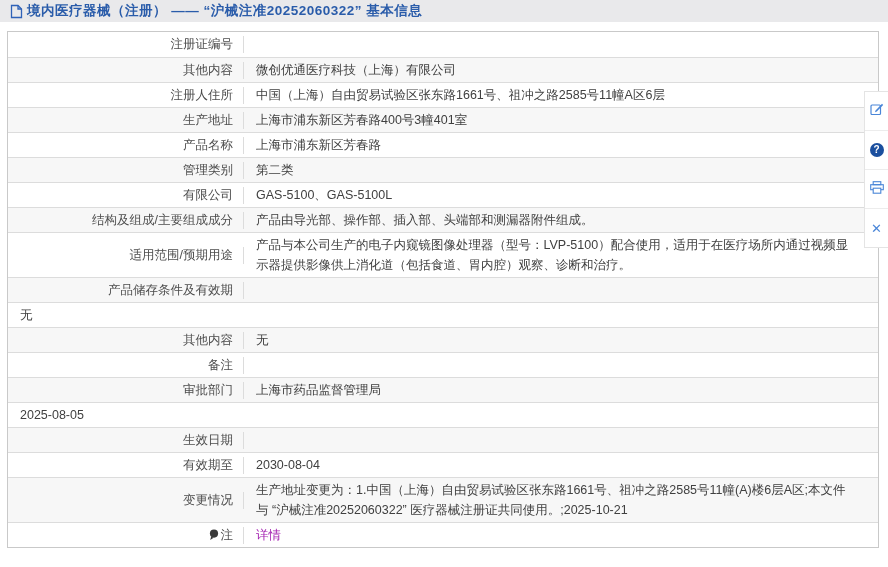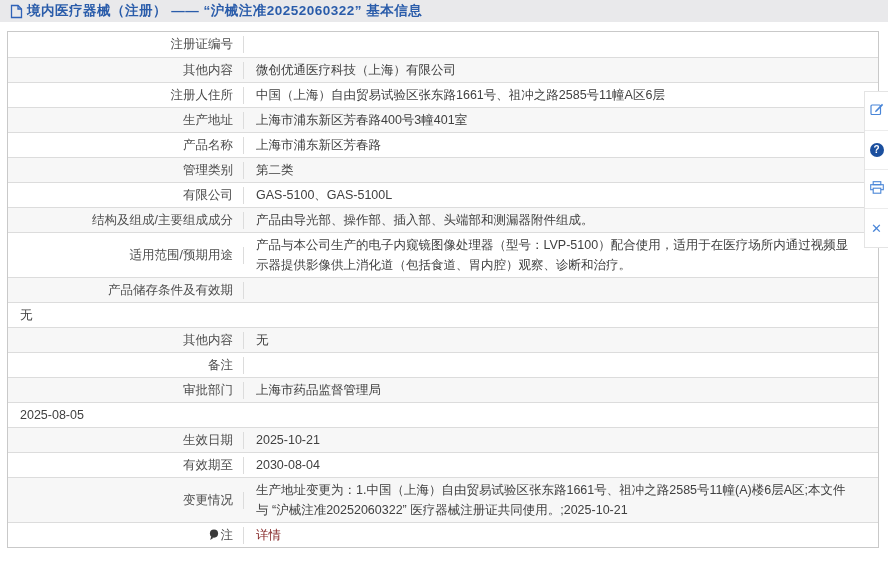--- a/index.html
+++ b/index.html
@@ -35,21 +35,21 @@
     flex:0 0 236px;width:236px;box-sizing:border-box;
     display:flex;align-items:center;justify-content:flex-end;
     padding-right:10px;border-right:1px solid #dcdcdc;
     color:#4d4d4d;font-size:12.5px;white-space:nowrap;
   }
   .cell-value{
     flex:1;display:flex;align-items:center;
     padding:2px 28px 2px 12px;box-sizing:border-box;
     color:#404040;font-size:12.5px;line-height:20px;
   }
-  .link{color:#7f1d1d;cursor:pointer;text-decoration:none;}
+  .link{color:#a21caf;cursor:pointer;text-decoration:none;}
   .note-ic{display:inline-flex;align-items:center;margin-right:2px;}
   
   .side-toolbar{
     position:absolute;top:91px;right:0;width:23px;
     background:#ffffff;border:1px solid #e4e4e4;border-right:none;
     display:flex;flex-direction:column;z-index:5;
   }
   .tool-cell{
     height:38px;display:flex;align-items:center;justify-content:center;
     border-bottom:1px solid #ececec;cursor:pointer;background:#fff;
@@ -156,21 +156,20 @@
       </div>
       <div class="cell-value">上海市药品监督管理局</div>
     </div>
     <div class="row">
       <div class="cell-value">2025-08-05</div>
     </div>
     <div class="row">
       <div class="cell-label">
         <span>生效日期</span>
       </div>
-      <div class="cell-value">2025-10-21</div>
     </div>
     <div class="row">
       <div class="cell-label">
         <span>有效期至</span>
       </div>
       <div class="cell-value">2030-08-04</div>
     </div>
     <div class="row">
       <div class="cell-label">
         <span>变更情况</span>

